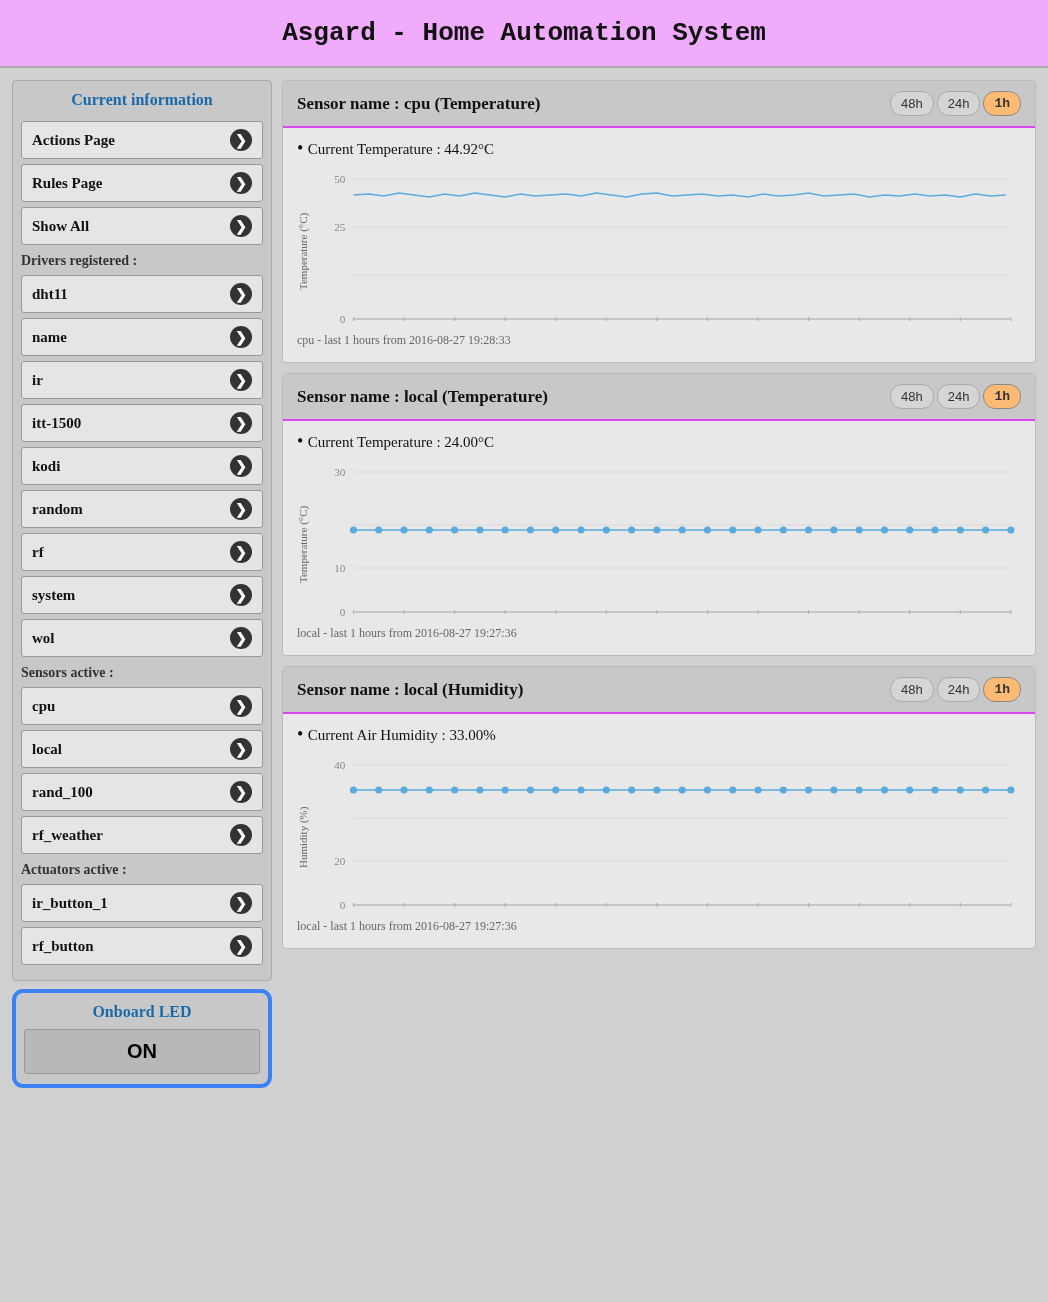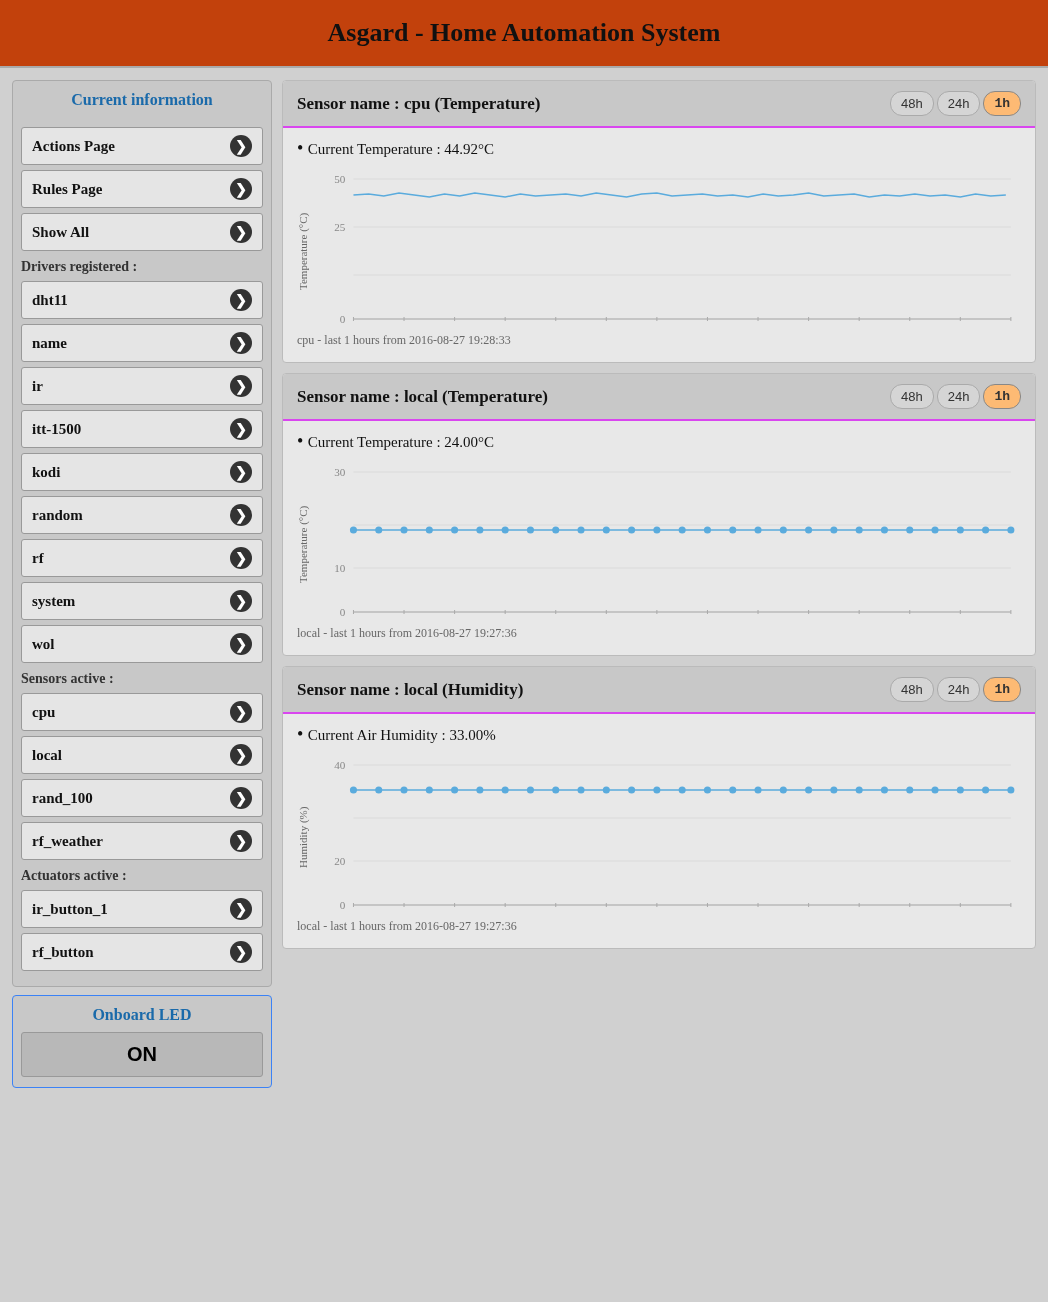--- a/index.html
+++ b/index.html
@@ -3,24 +3,25 @@
   <meta charset="utf-8">
   <style>
     * { box-sizing: border-box; margin: 0; padding: 0; }
     body {
       font-family: Georgia, 'Times New Roman', serif;
       background: #d0d0d0;
       min-height: 1302px;
       width: 1048px;
     }
     .page-header {
-      background: #c2410c;
+      background: #f0abfc;
       text-align: center;
       padding: 18px;
       border-bottom: 2px solid #aaa;
+      font-family: Liberation Mono, monospace;
     }
     .page-header h1 {
       font-size: 26px;
       font-weight: bold;
       color: #111;
     }
     .main-layout {
       display: flex;
       gap: 0;
       padding: 12px;
@@ -37,21 +38,21 @@
       background: #c8c8c8;
       border: 1px solid #aaa;
       border-radius: 4px;
       padding: 10px 8px;
     }
     .sidebar-section-title {
       font-weight: bold;
       font-size: 16px;
       color: #1a6aaa;
       text-align: center;
-      margin-bottom: 14px;
+      margin-bottom: 8px;
       padding-bottom: 4px;
     }
     .sidebar-subsection-title {
       font-weight: bold;
       font-size: 14px;
       color: #333;
       margin: 8px 0 6px 0;
     }
     .sidebar-btn {
       display: flex;
@@ -163,22 +164,22 @@
       color: #666;
       white-space: nowrap;
       margin-right: 4px;
       height: 160px;
       display: flex;
       align-items: center;
       justify-content: center;
     }
     .onboard-section {
       background: #c8c8c8;
-      border: 1px solid #3b82f6;
-      border-radius: 4px;
+      border: 4px solid #3b82f6;
+      border-radius: 11px;
       padding: 10px 8px;
     }
     .onboard-title {
       font-weight: bold;
       font-size: 16px;
       color: #1a6aaa;
       text-align: center;
       margin-bottom: 8px;
     }
     .onboard-btn {

